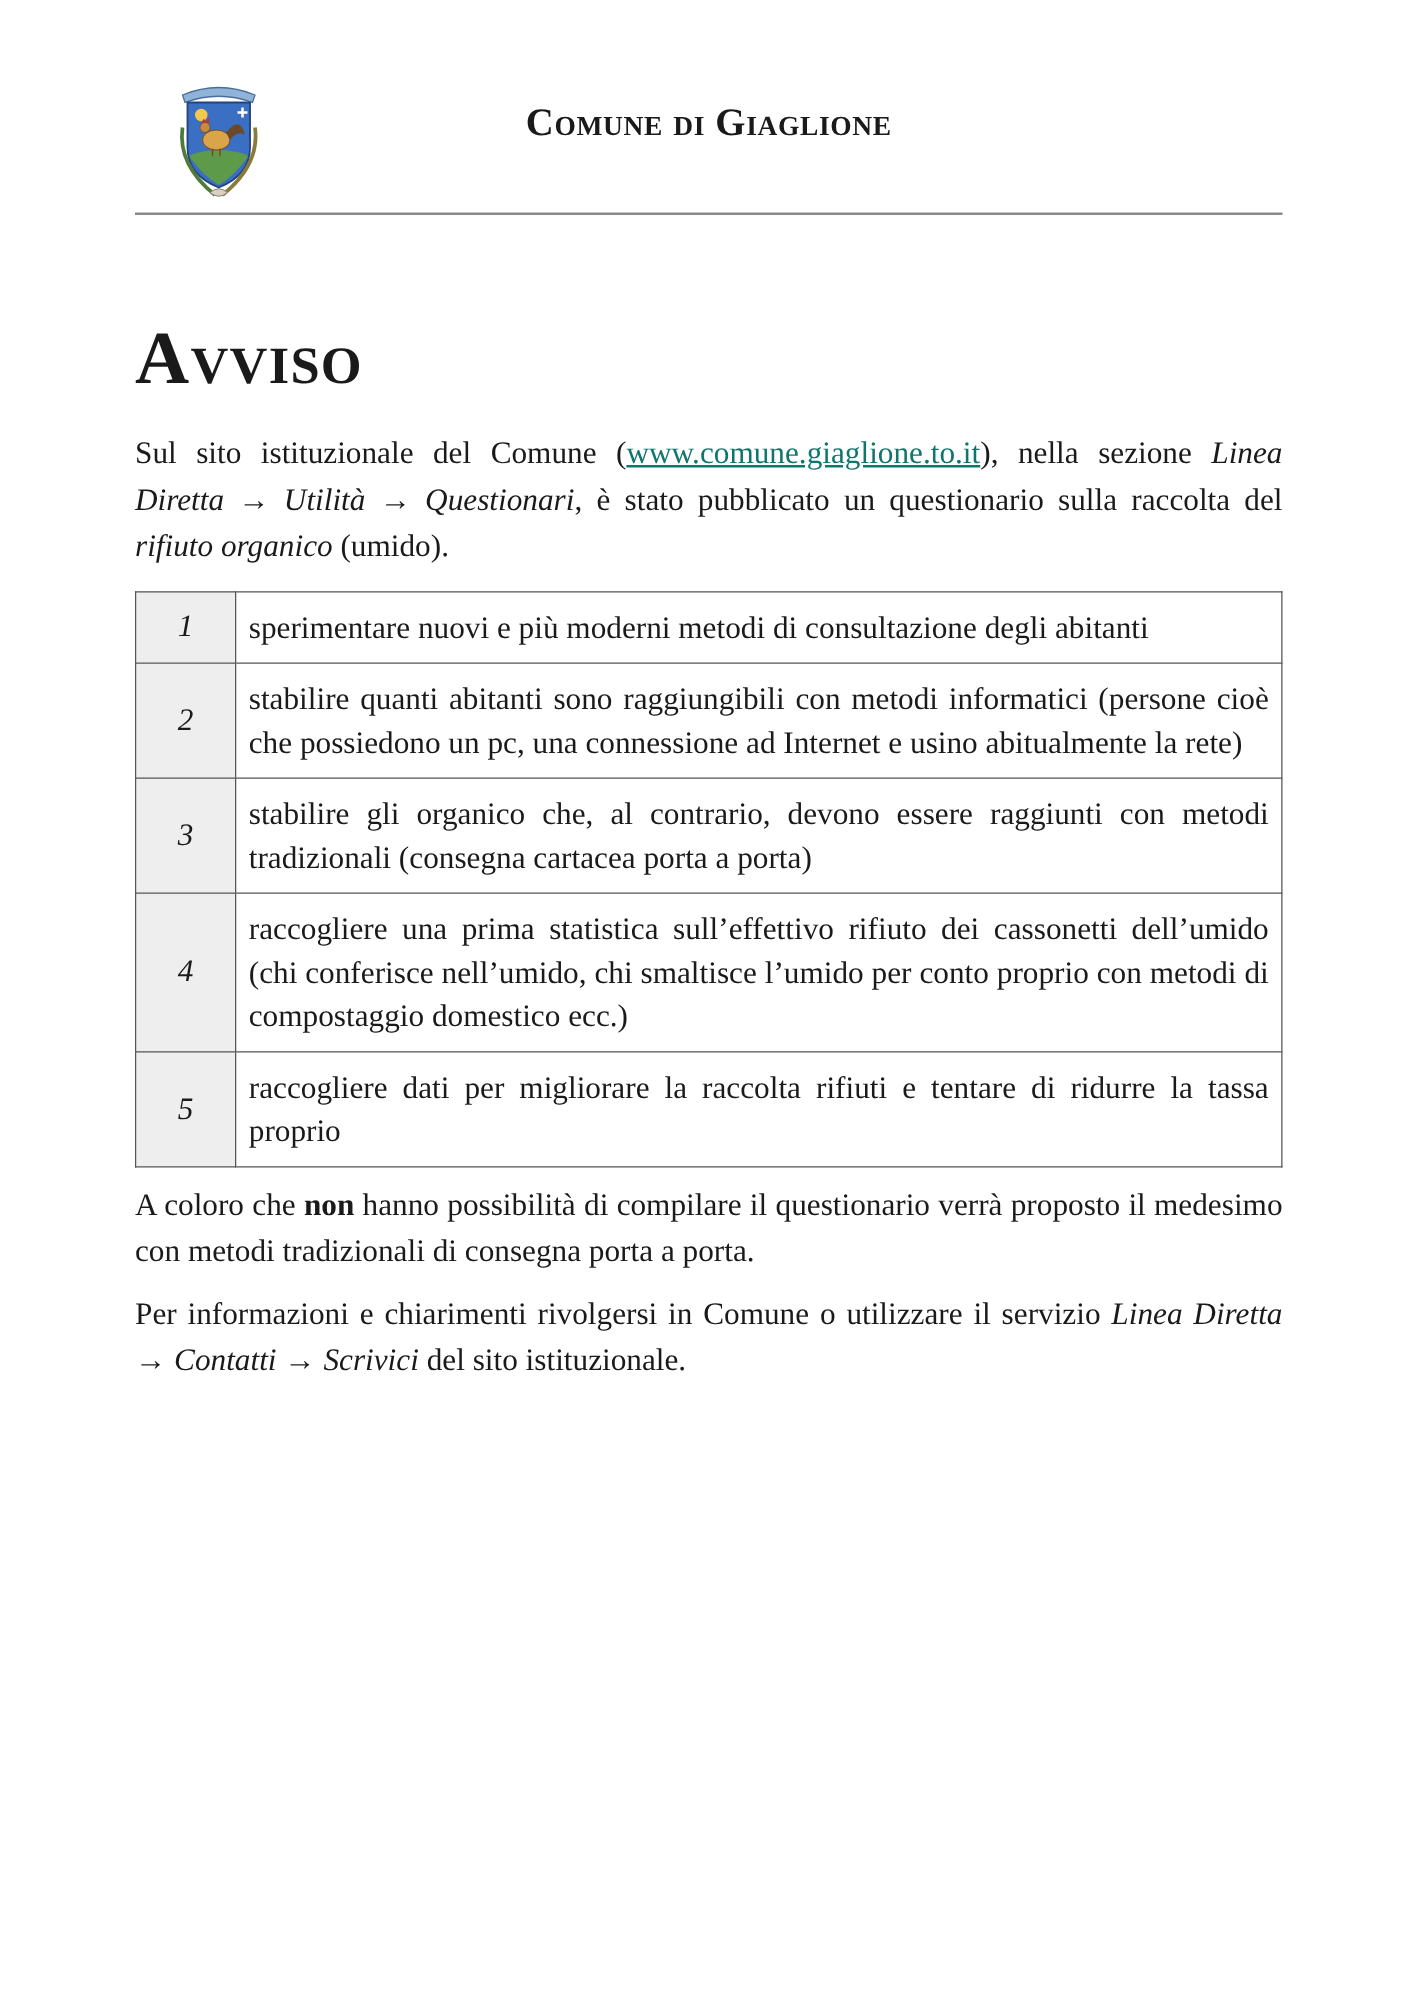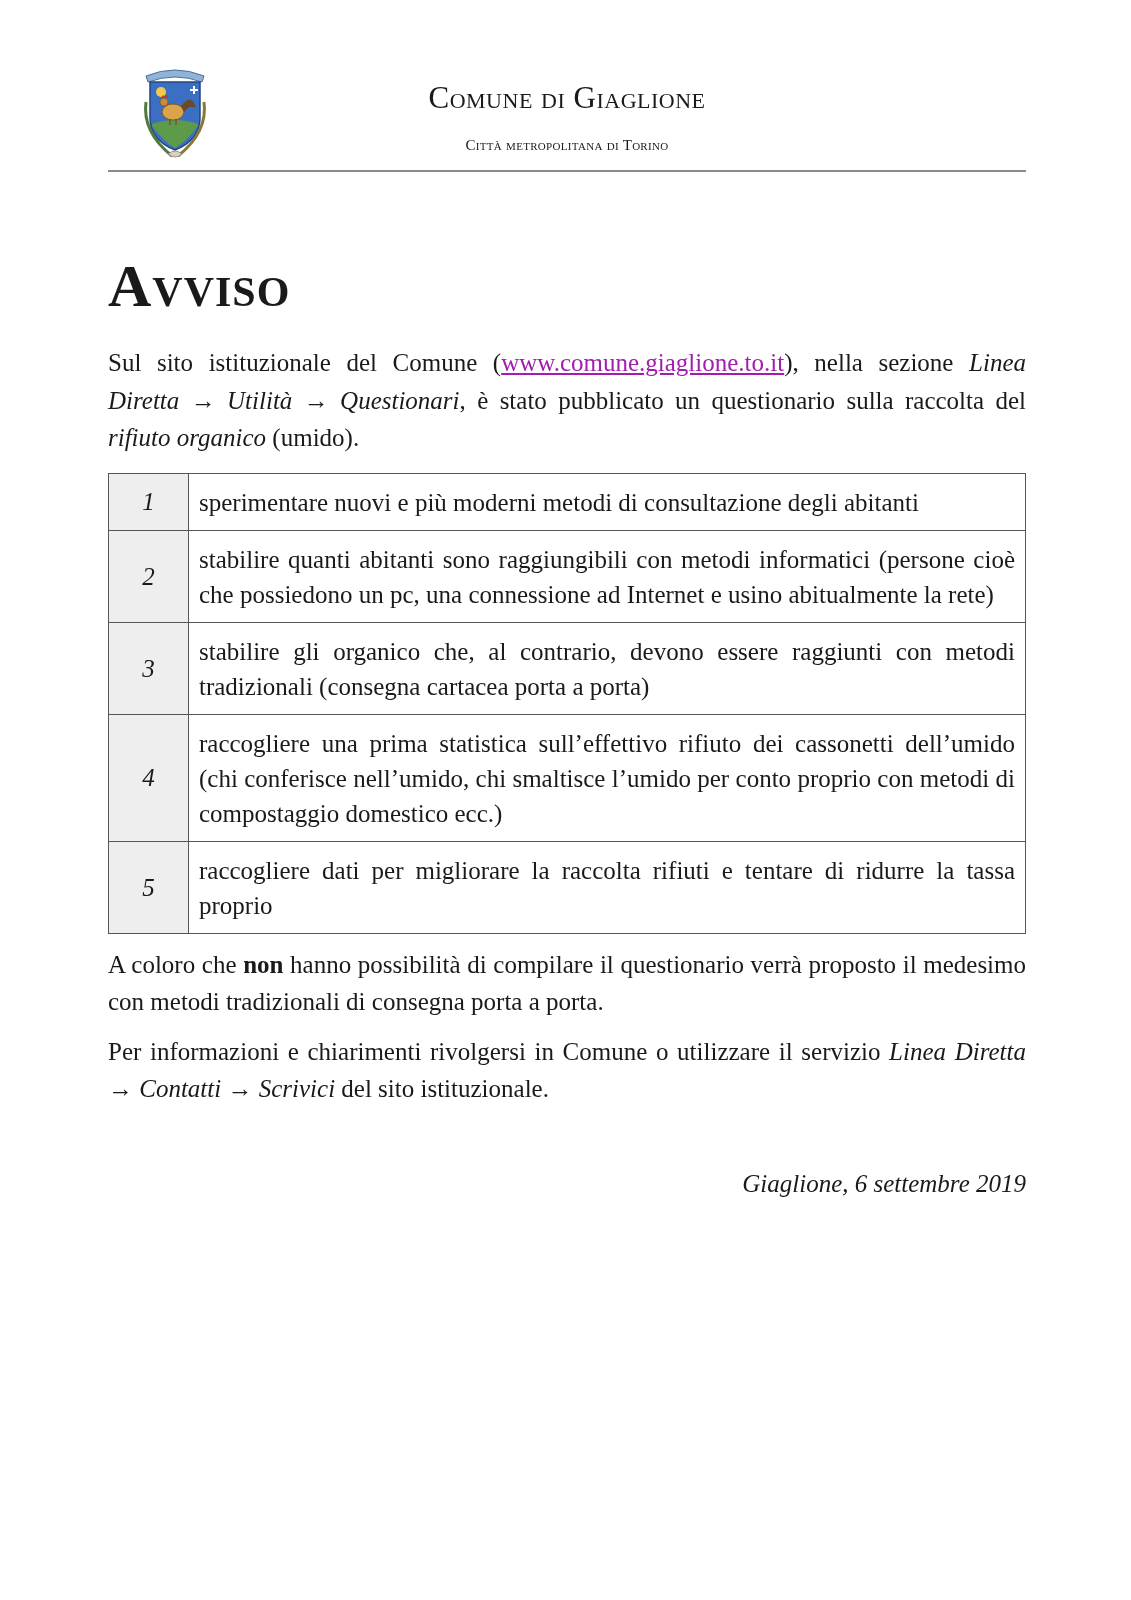--- a/index.html
+++ b/index.html
@@ -1,35 +1,35 @@
 <!DOCTYPE html>
 <html><head>
 <meta charset="utf-8">
 <style>
   html, body { margin: 0; padding: 0; background: #ffffff; }
   body { width: 1131px; height: 1600px; position: relative; overflow: hidden;
          font-family: "Liberation Serif", "DejaVu Serif", serif; color: #1a1a1a; }
   .page { position: absolute; left: 108px; top: 0; width: 918px; }
 
-  .header { position: relative; height: 208px; }
+  .header { position: relative; height: 208px; font-weight: bold; }
   .crest { position: absolute; left: 28px; top: 62px; width: 78px; height: 100px; }
   .header-title { position: absolute; left: 0; right: 0; top: 80px; text-align: center;
                   font-size: 31px; letter-spacing: 0.5px; font-variant: small-caps; }
   .header-sub { position: absolute; left: 0; right: 0; top: 137px; text-align: center;
                 font-size: 15px; font-variant: small-caps; letter-spacing: 0.3px; }
   .header-rule { position: absolute; left: 0; right: 0; top: 170px; height: 0;
                  border-top: 2px solid #8a8a8a; }
 
   .title { text-align: left; font-size: 60px; font-weight: bold; font-variant: small-caps;
            margin-top: 40px; height: 76px; line-height: 76px; letter-spacing: 1px; }
 
   p.body { font-size: 25px; line-height: 37.5px; margin: 0; text-align: justify; }
   .p1 { margin-top: 20px !important; }
   .p2 { margin-top: 12px !important; }
-  a.link { color: #a21caf; text-decoration: underline; }
+  a.link { color: #0f766e; text-decoration: underline; }
 
   table.objectives { border-collapse: collapse; width: 918px; margin-top: 16px; }
   table.objectives td { border: 1.5px solid #555; font-size: 25px; line-height: 35px; vertical-align: middle; }
   td.num { width: 77px; background: #eeeeee; text-align: center; font-style: italic; }
   td.text { padding: 11px 10px 10px 10px; text-align: justify; }
 
   .p3 { margin-top: 12px !important; }
   .p4 { margin-top: 12px !important; }
   .p5 { margin-top: 12px !important; }
 
@@ -62,21 +62,20 @@
         <path d="M45 44 Q56 30 60 46 Q54 42 48 50 Z" fill="#6b4a2a"></path>
         <path d="M34 57 l0 6 M40 57 l0 6" stroke="#7a4a1c" stroke-width="1.2"></path>
 
         <path d="M10 40 Q6 70 36 94" fill="none" stroke="#4f7a3a" stroke-width="3"></path>
         <path d="M68 40 Q72 70 42 94" fill="none" stroke="#8a7a3a" stroke-width="3"></path>
 
         <path d="M32 92 Q39 86 46 92 Q39 98 32 92 Z" fill="#d8d0c4" stroke="#8a7f70" stroke-width="0.8"></path>
       </svg>
     </div>
     <div class="header-title">Comune di Giaglione</div>
-    <div class="header-sub">Città metropolitana di Torino</div>
     <div class="header-rule"></div>
   </div>
 
   <div class="title">Avviso</div>
 
   <p class="body p1">
     <span>Sul sito istituzionale del Comune (</span><a class="link" href="#">www.comune.giaglione.to.it</a><span>), nella sezione </span><em>Linea Diretta</em> <span>→</span> <em>Utilità</em> <span>→</span> <em>Questionari</em><span>, è stato pubblicato un questionario sulla raccolta del </span><em>rifiuto organico</em><span> (umido).</span>
   </p>
 
 
@@ -107,15 +106,14 @@
 
 
   <p class="body p4">
     <span>A coloro che </span><strong>non</strong><span> hanno possibilità di compilare il questionario verrà proposto il medesimo con metodi tradizionali di consegna porta a porta.</span>
   </p>
 
   <p class="body p5">
     <span>Per informazioni e chiarimenti rivolgersi in Comune o utilizzare il servizio </span><em>Linea Diretta</em> <span>→</span> <em>Contatti</em> <span>→</span> <em>Scrivici</em><span> del sito istituzionale.</span>
   </p>
 
-  <div class="sign date">Giaglione, 6 settembre 2019</div>
 
 </div>
 
 </body></html>

